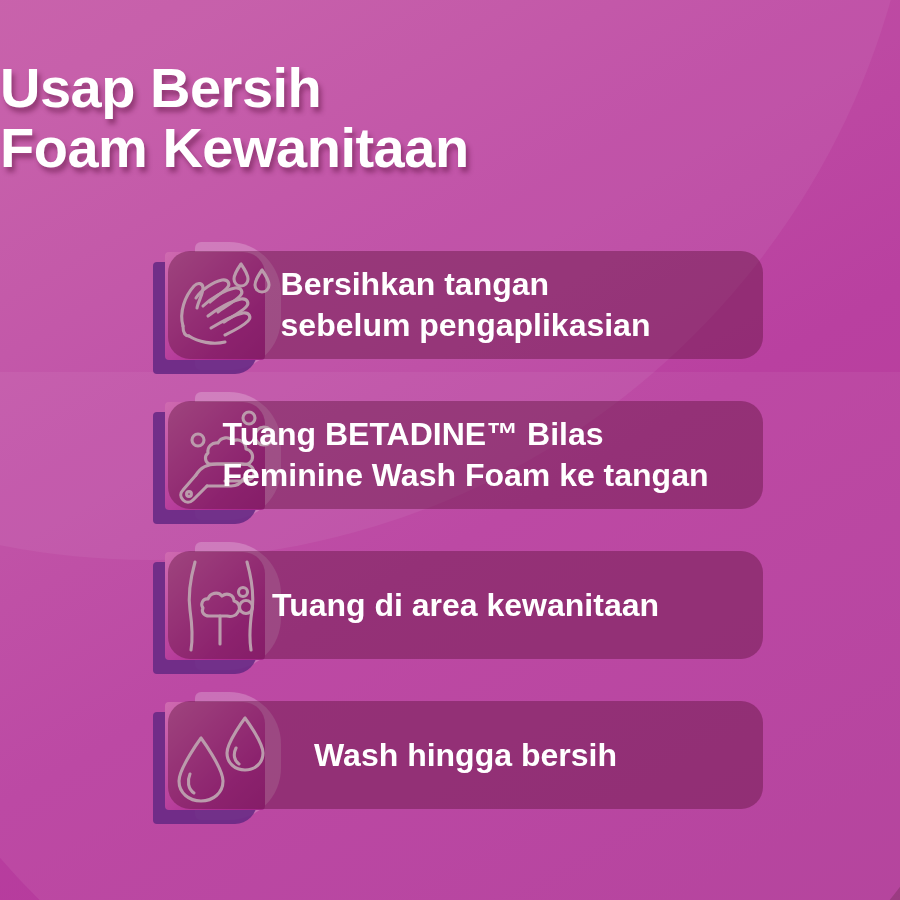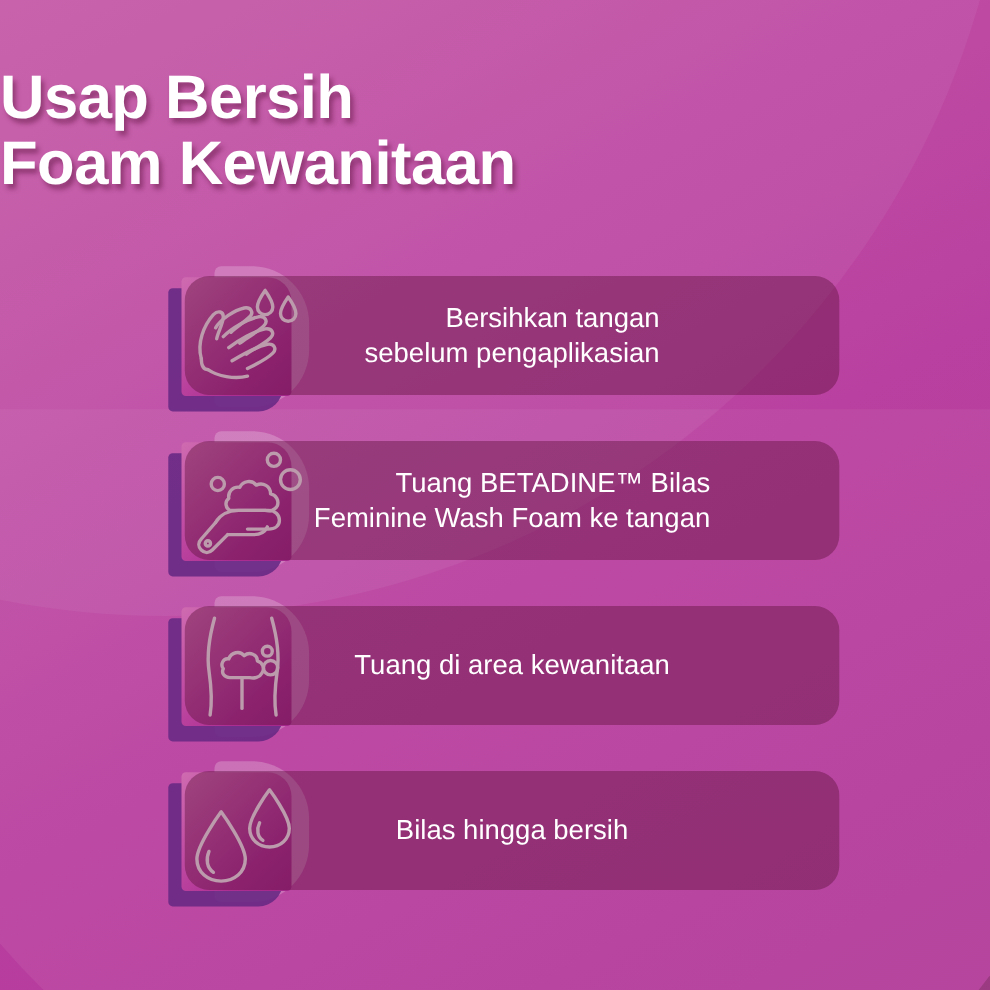--- a/index.html
+++ b/index.html
@@ -90,24 +90,24 @@
     left:168px; top:11px;
     width:595px; height:108px;
     background:rgba(92,16,58,0.42);
     border-radius:22px;
     display:flex;
     align-items:center;
     justify-content:center;
   }
   .card-text{
     color:#ffffff;
-    font-size:25px;
+    font-size:32px;
     line-height:1.28;
-    text-align:right;
-    font-weight:normal;
+    text-align:left;
+    font-weight:bold;
     padding:0 26px;
     white-space:pre-line;
   }
 
   
   .icon-block{
     position:absolute;
     left:148px; top:0;
     width:132px; height:140px;
   }
@@ -243,18 +243,18 @@
         <div class="icon-tile">
           <svg viewBox="0 0 118 108">
             <path d="M36 36 C36 36 14 66 14 79 C14 91 24 99 36 99 C48 99 58 91 58 79 C58 66 36 36 36 36 Z"></path>
             <path d="M25 72 C22 79 23 87 29 91"></path>
             <path d="M80 16 C80 16 62 40 62 51 C62 61 70 68 80 68 C90 68 98 61 98 51 C98 40 80 16 80 16 Z"></path>
             <path d="M71 46 C68 52 69 59 74 62"></path>
           </svg>
         </div>
       </div>
       <div class="card">
-        <div class="card-text">Bilas hingga bersih</div>
+        <div class="card-text">Wash hingga bersih</div>
       </div>
     </div>
 
   </div>
 </div>
 
 </body></html>

